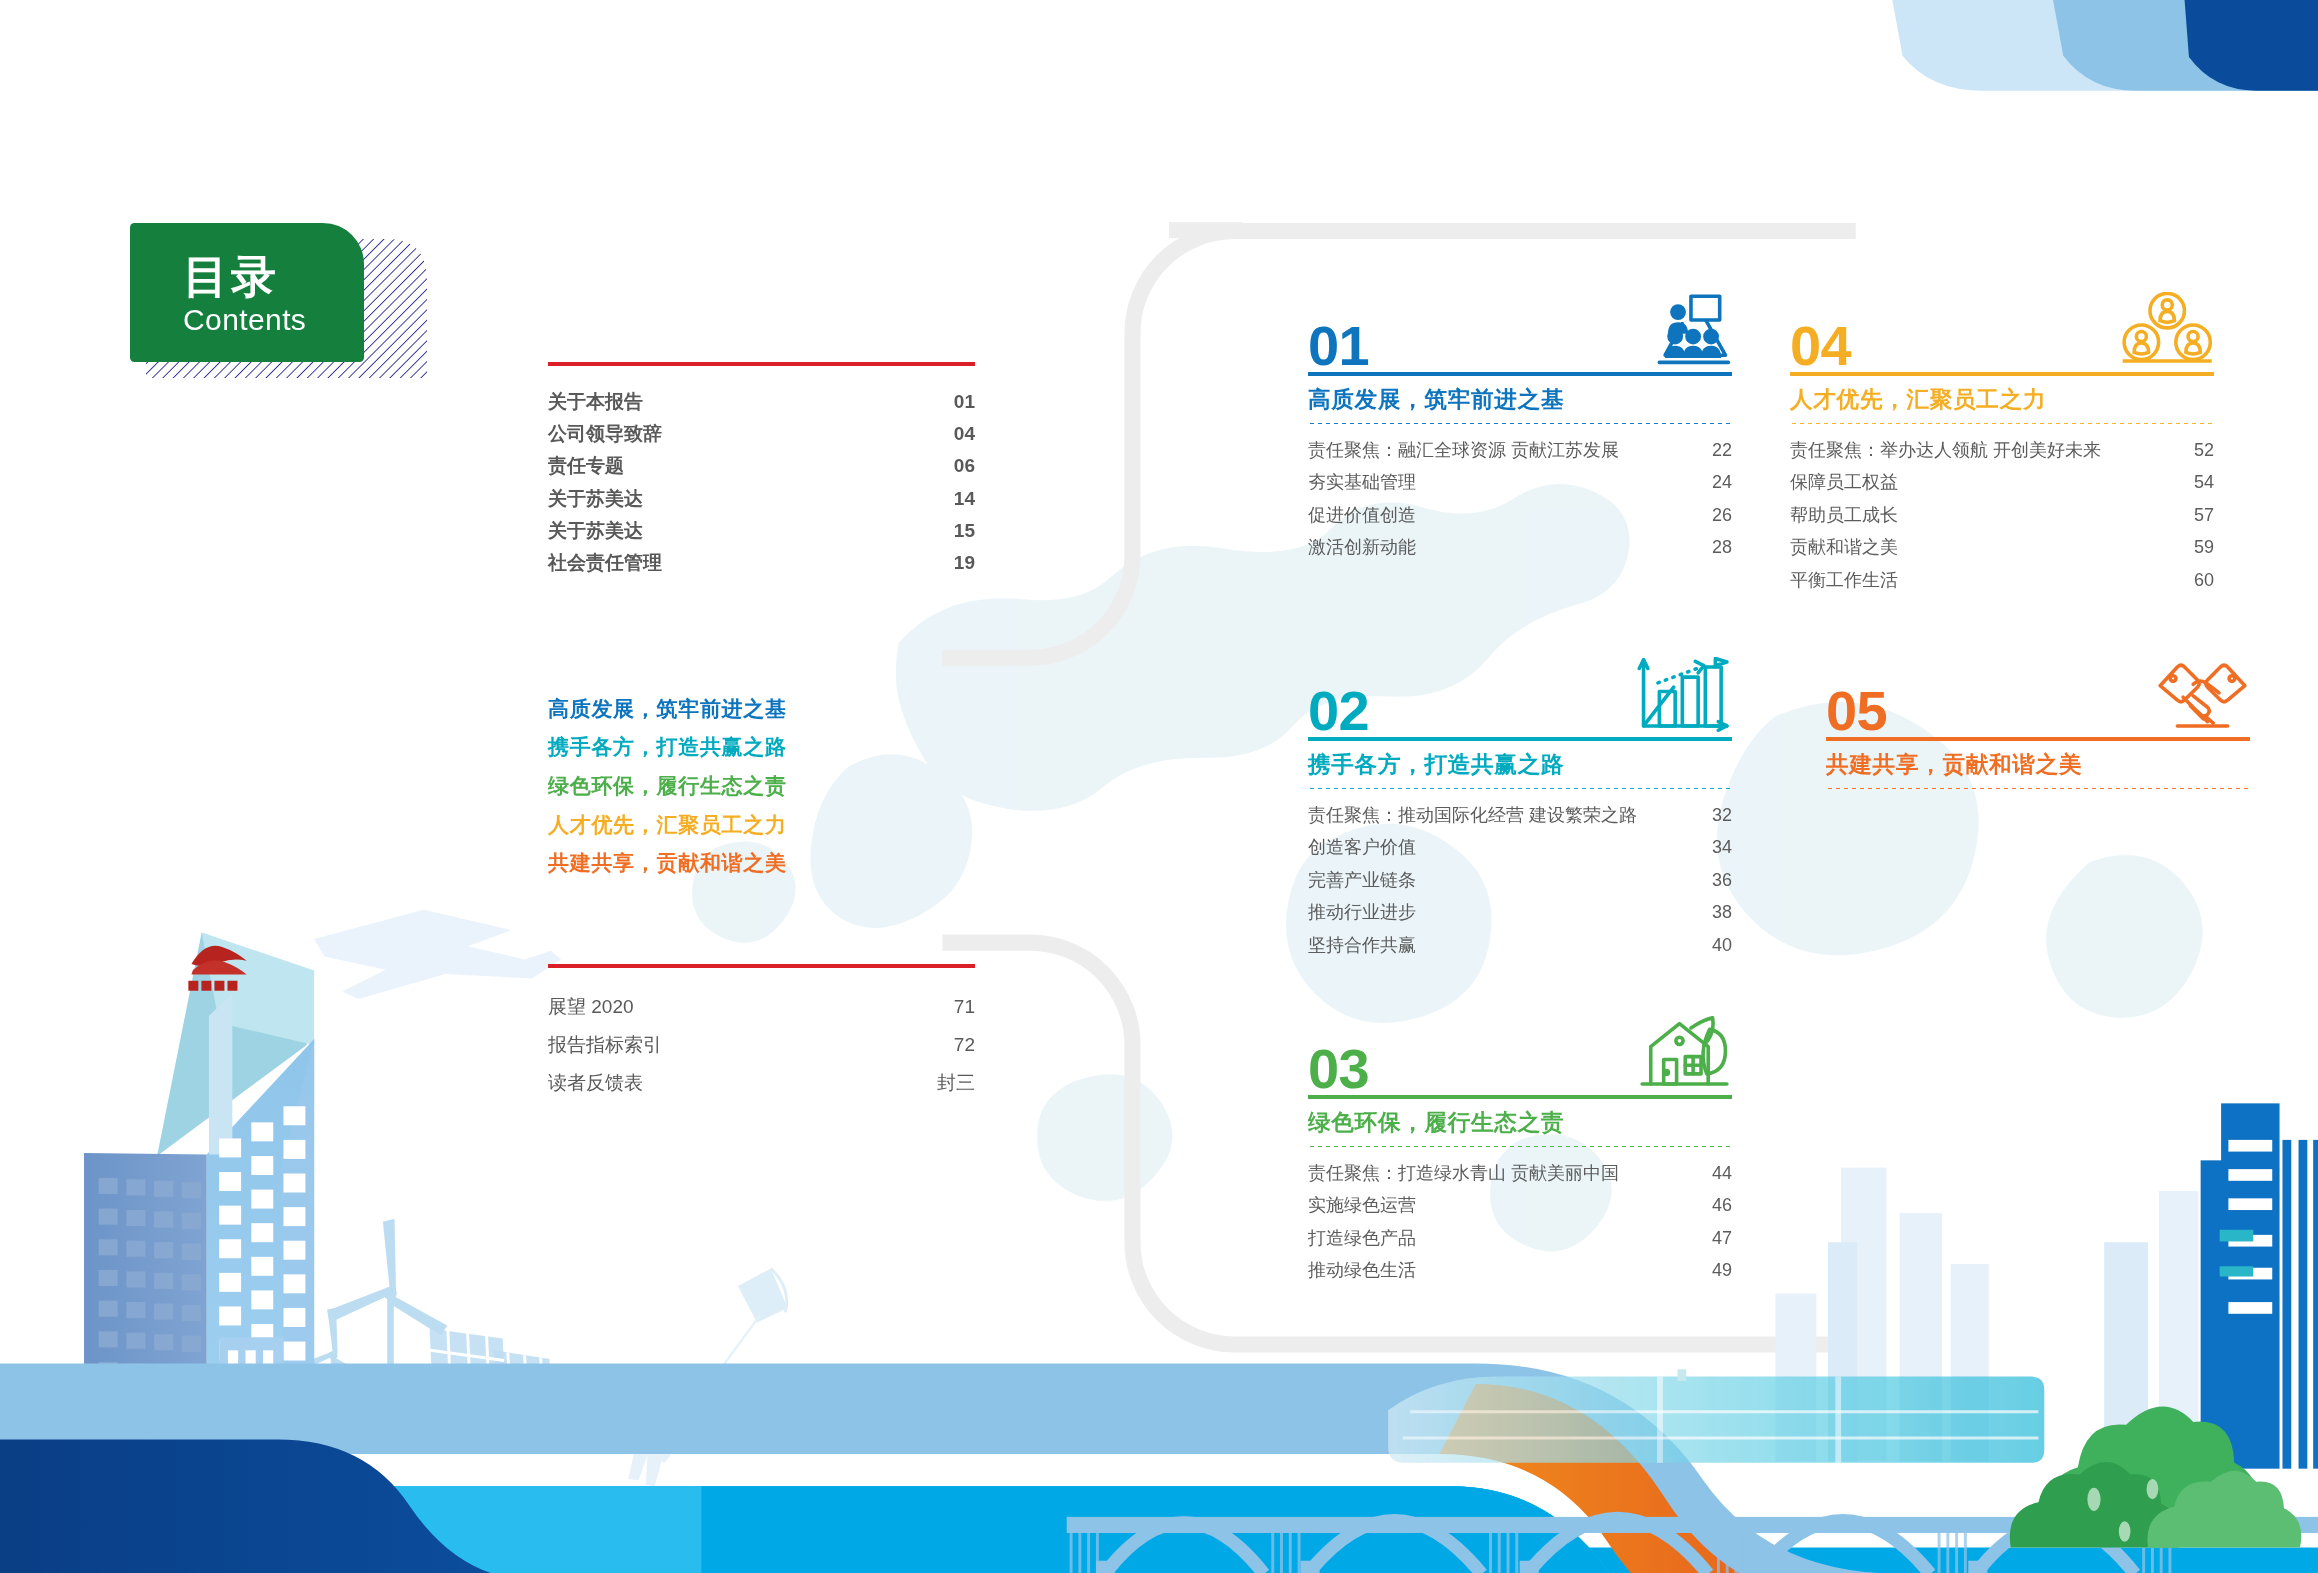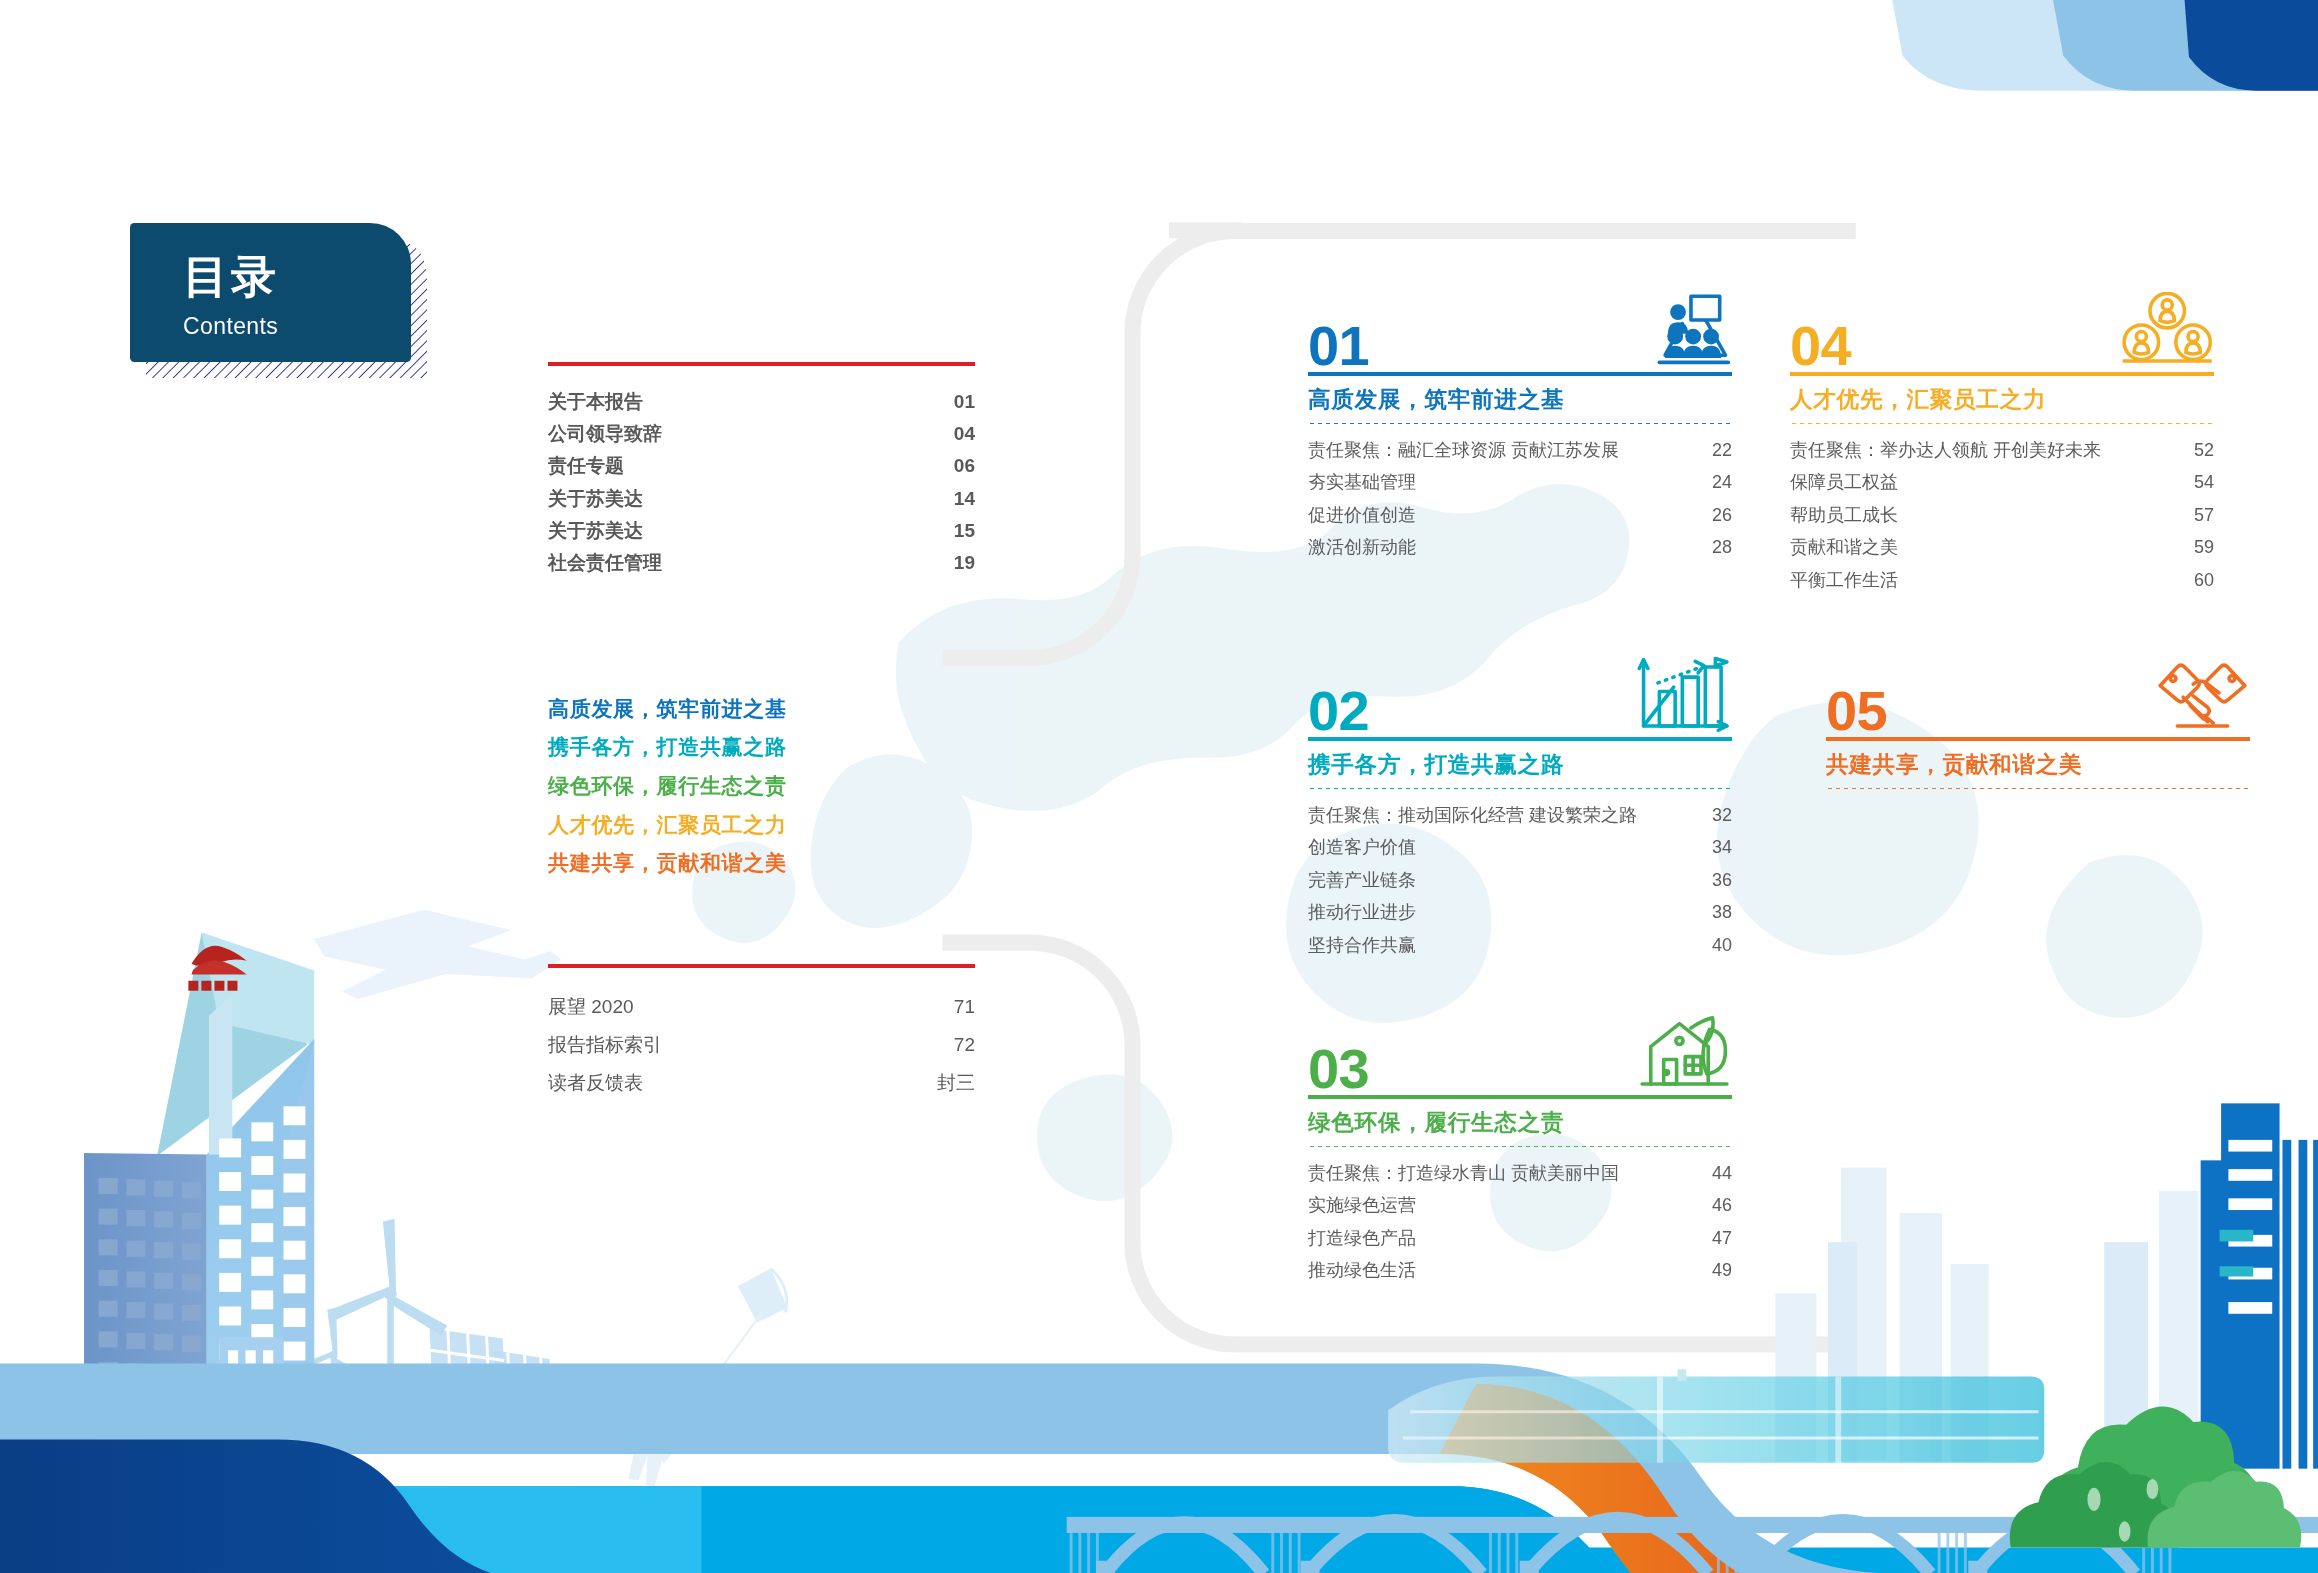--- a/index.html
+++ b/index.html
@@ -5,26 +5,26 @@
   html,body{margin:0;padding:0;background:#fff;}
   body{font-family:"Liberation Sans","DejaVu Sans",sans-serif;}
   #page{position:relative;width:2319px;height:1574px;overflow:hidden;background:#ffffff;}
 
   
   .bg-layer{position:absolute;inset:0;pointer-events:none;}
   .bg-layer svg{display:block;width:2319px;height:1574px;}
 
   
   #contents-badge{
-    position:absolute;left:130px;top:223px;width:281px;height:139px;
-    background:#0c4a6e;border-radius:4.4px 41px 4.4px 4.4px;
+    position:absolute;left:130px;top:223px;width:234px;height:139px;
+    background:#15803d;border-radius:4.4px 41px 4.4px 4.4px;
     box-sizing:border-box;padding:31px 0 0 53px;z-index:6;
   }
   #contents-badge .cn{color:#fff;font-size:45px;font-weight:bold;line-height:1.02;letter-spacing:2.9px;}
-  #contents-badge .en{color:#fff;font-size:23px;font-weight:normal;line-height:1.12;margin-top:14px;letter-spacing:0.4px;}
+  #contents-badge .en{color:#fff;font-size:30px;font-weight:normal;line-height:1.12;margin-top:3px;letter-spacing:0.4px;}
   #badge-hatch{position:absolute;left:146px;top:239px;width:281px;height:139px;border-radius:4.4px 41px 4.4px 4.4px;z-index:5;}
 
   
   .left-col{position:absolute;z-index:6;}
   .rule-red{height:4.4px;background:#DA1F28;width:427px;}
   .toc-list{margin-top:19px;width:427px;}
   .toc-row{display:flex;justify-content:space-between;align-items:baseline;
            font-size:19px;color:#595959;line-height:1;padding:6.6px 0;}
   .toc-row .t{white-space:nowrap;}
   .toc-row .p{color:#595959;}

